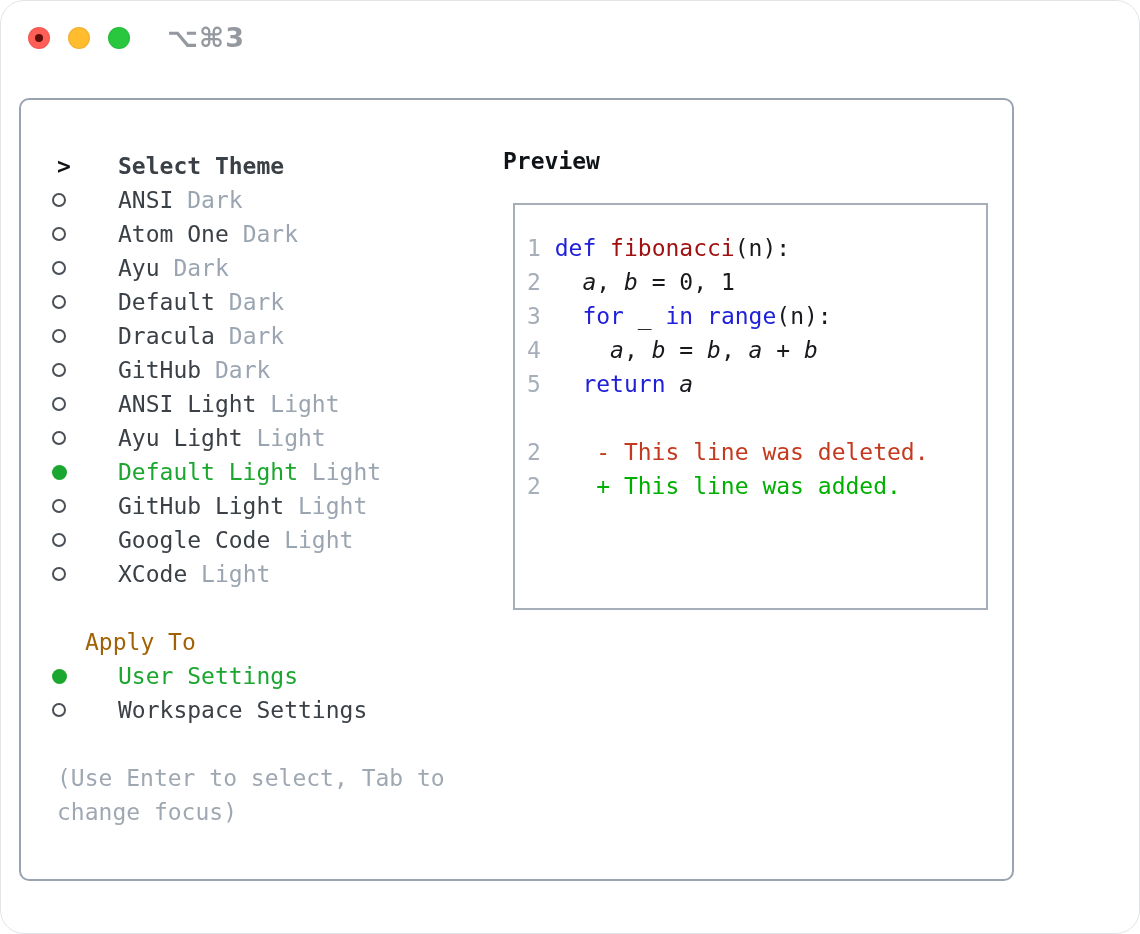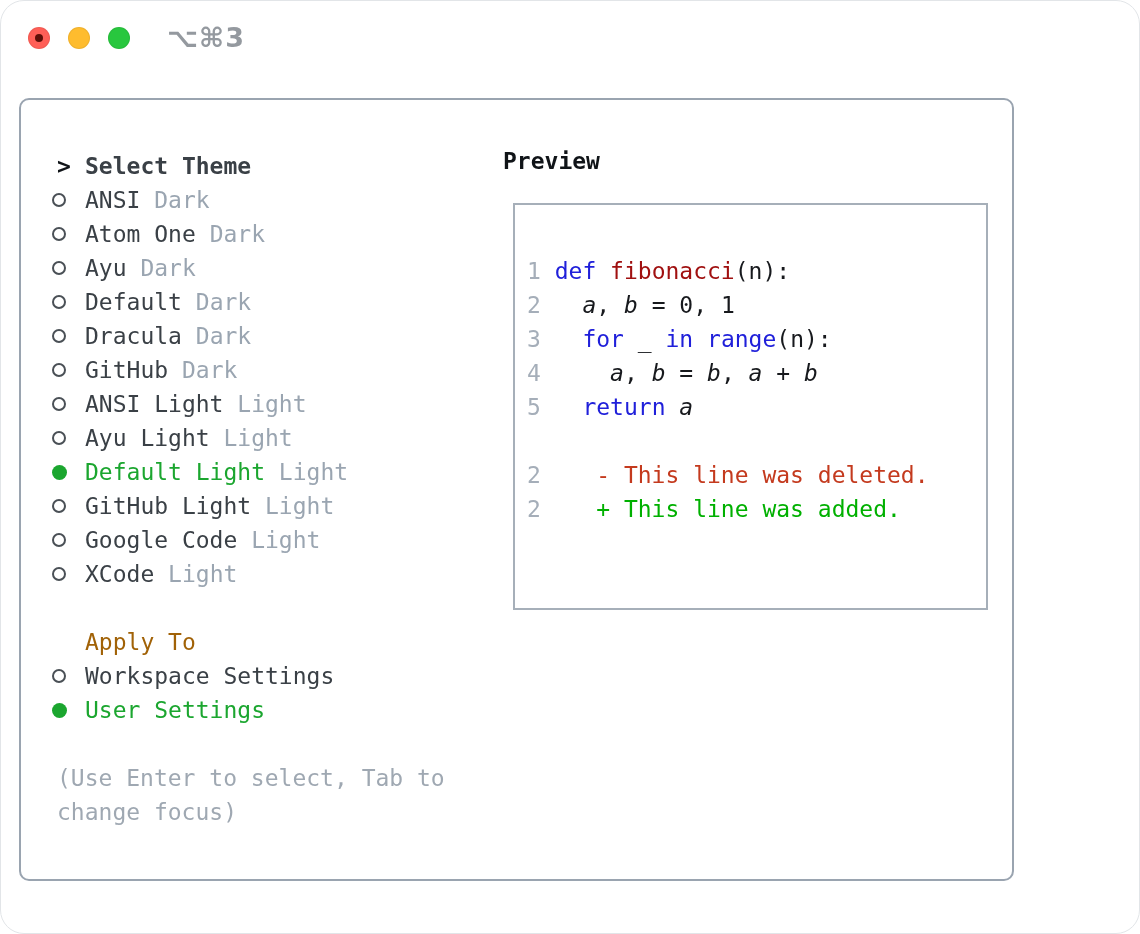--- a/index.html
+++ b/index.html
@@ -23,33 +23,33 @@
   .panel{position:absolute;left:18px;top:97px;width:995px;height:783px;
          border:2px solid #9aa4b0;border-radius:10px;box-sizing:border-box;background:#fff;}
   
   .list{position:absolute;left:28px;top:49px;}
   .row{height:34px;display:flex;align-items:center;white-space:pre;}
   .marker{display:inline-block;width:36px;flex:0 0 36px;position:relative;height:34px;}
   .marker .cursor{position:absolute;left:8px;top:0;line-height:34px;font-weight:bold;color:#101418;}
   .radio{position:absolute;left:3px;top:10px;width:14px;height:14px;border-radius:50%;
          border:2px solid #4a5056;box-sizing:border-box;}
   .radio.sel{border:none;background:var(--selected-green,#1ba62f);width:15px;height:15px;}
-  .row .name{color:#3a4046;}
+  .row .name{color:#3a4046;margin-left:33px;}
   .row.selected .name{color:var(--selected-green,#1ba62f);}
   .row .variant{color:var(--secondary,#9aa5b1);}
   .header-row{font-weight:bold;color:#101418;}
   .apply-label{color:#a16207;}
   .spacer{height:34px;}
   .hint{color:#9fa8b2;padding-left:8px;}
   
   .preview-title{position:absolute;left:482px;top:44px;height:34px;line-height:34px;
                  font-weight:bold;color:#101418;}
   .codebox{position:absolute;left:492px;top:103px;width:475px;height:407px;
            border:2px solid #a6afb9;box-sizing:border-box;background:#fff;
-           padding:49px 0 0 12px;overflow:hidden;}
+           padding:26px 0 0 12px;overflow:hidden;}
   .cline{height:34px;white-space:pre;}
   .ln{display:inline-block;width:2ch;color:var(--line-number,#a5aeb9);}
   .tok-kw{color:var(--keyword,#2020da);}
   .tok-fn{color:var(--function,#a01010);}
   .tok-var{font-style:italic;color:#17191d;}
   .tok-p{color:#17191d;}
   .diff-context{color:var(--context,#8b939c);}
   .diff-deleted{color:var(--deleted,#c43a1e);}
   .diff-added{color:var(--added,#00b000);margin-top:24px;}
 </style>
@@ -89,22 +89,22 @@
           <div class="row"><span class="marker"><span class="radio"></span></span><span class="name">XCode</span><span class="variant"> Light</span></div>
         </div>
 
       <div class="spacer"></div>
 
       <div class="row">
         <span class="marker"></span>
         <span class="apply-label">Apply To</span>
       </div>
       <div id="apply-options">
+          <div class="row selected"><span class="marker"><span class="radio sel"></span></span><span class="name">User Settings</span></div>
           <div class="row"><span class="marker"><span class="radio"></span></span><span class="name">Workspace Settings</span></div>
-          <div class="row selected"><span class="marker"><span class="radio sel"></span></span><span class="name">User Settings</span></div>
         </div>
 
       <div class="spacer"></div>
 
       <div class="hint">
         <div class="row">(Use Enter to select, Tab to</div>
         <div class="row">change focus)</div>
       </div>
     </div>
 

